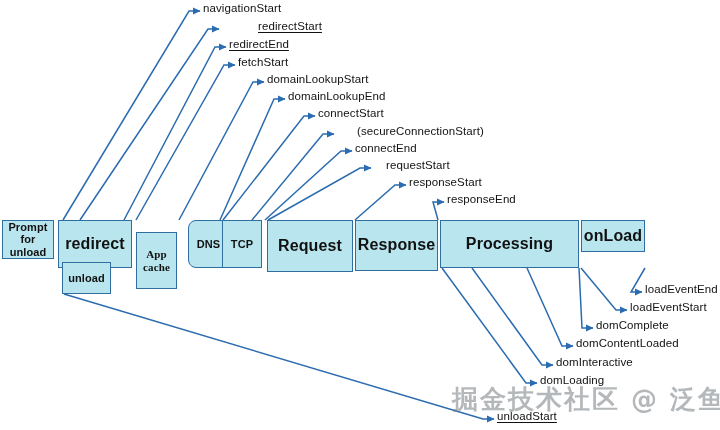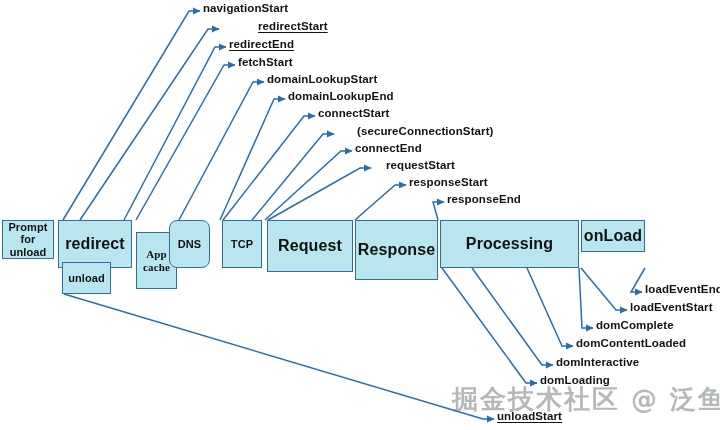--- a/index.html
+++ b/index.html
@@ -25,21 +25,21 @@
     font-weight:700;
     line-height:1.15;
     letter-spacing:.1px;
   }
   .phase.small{font-size:11px;}
 
   .evt{
     position:absolute;
     white-space:nowrap;
     font-size:11.5px;
-    font-weight:700;
+    font-weight:400;
     color:#121212;
     letter-spacing:.1px;
     background:transparent;
   }
   .evt.u{text-decoration:underline;text-underline-offset:2px;}
 
   .wm-main{
     position:absolute;
     left:452px;top:382px;
     font-size:26px;
@@ -99,30 +99,30 @@
   <div id="phase-layer">
       <div class="phase small" style="left: 2px; top: 220px; width: 52px; height: 39px;">
         <span>Prompt<br>for<br>unload</span>
       </div>
       <div class="phase" style="left: 58px; top: 220px; width: 74px; height: 48px;">
         <span>redirect</span>
       </div>
       <div class="phase small" style="left: 136px; top: 232px; width: 41px; height: 57px; font-family: Liberation Serif, serif;">
         <span>App<br>cache</span>
       </div>
-      <div class="phase small" style="left: 169px; top: 220px; width: 41px; height: 48px; border-radius: 8px;">
+      <div class="phase small" style="left: 188px; top: 220px; width: 41px; height: 48px; border-radius: 8px;">
         <span>DNS</span>
       </div>
       <div class="phase small" style="left: 222px; top: 220px; width: 40px; height: 48px;">
         <span>TCP</span>
       </div>
       <div class="phase" style="left: 267px; top: 220px; width: 86px; height: 52px;">
         <span>Request</span>
       </div>
-      <div class="phase" style="left: 355px; top: 220px; width: 83px; height: 60px;">
+      <div class="phase" style="left: 355px; top: 220px; width: 83px; height: 51px;">
         <span>Response</span>
       </div>
       <div class="phase" style="left: 440px; top: 220px; width: 139px; height: 48px;">
         <span>Processing</span>
       </div>
       <div class="phase" style="left: 581px; top: 220px; width: 64px; height: 32px;">
         <span>onLoad</span>
       </div>
     </div>
 

